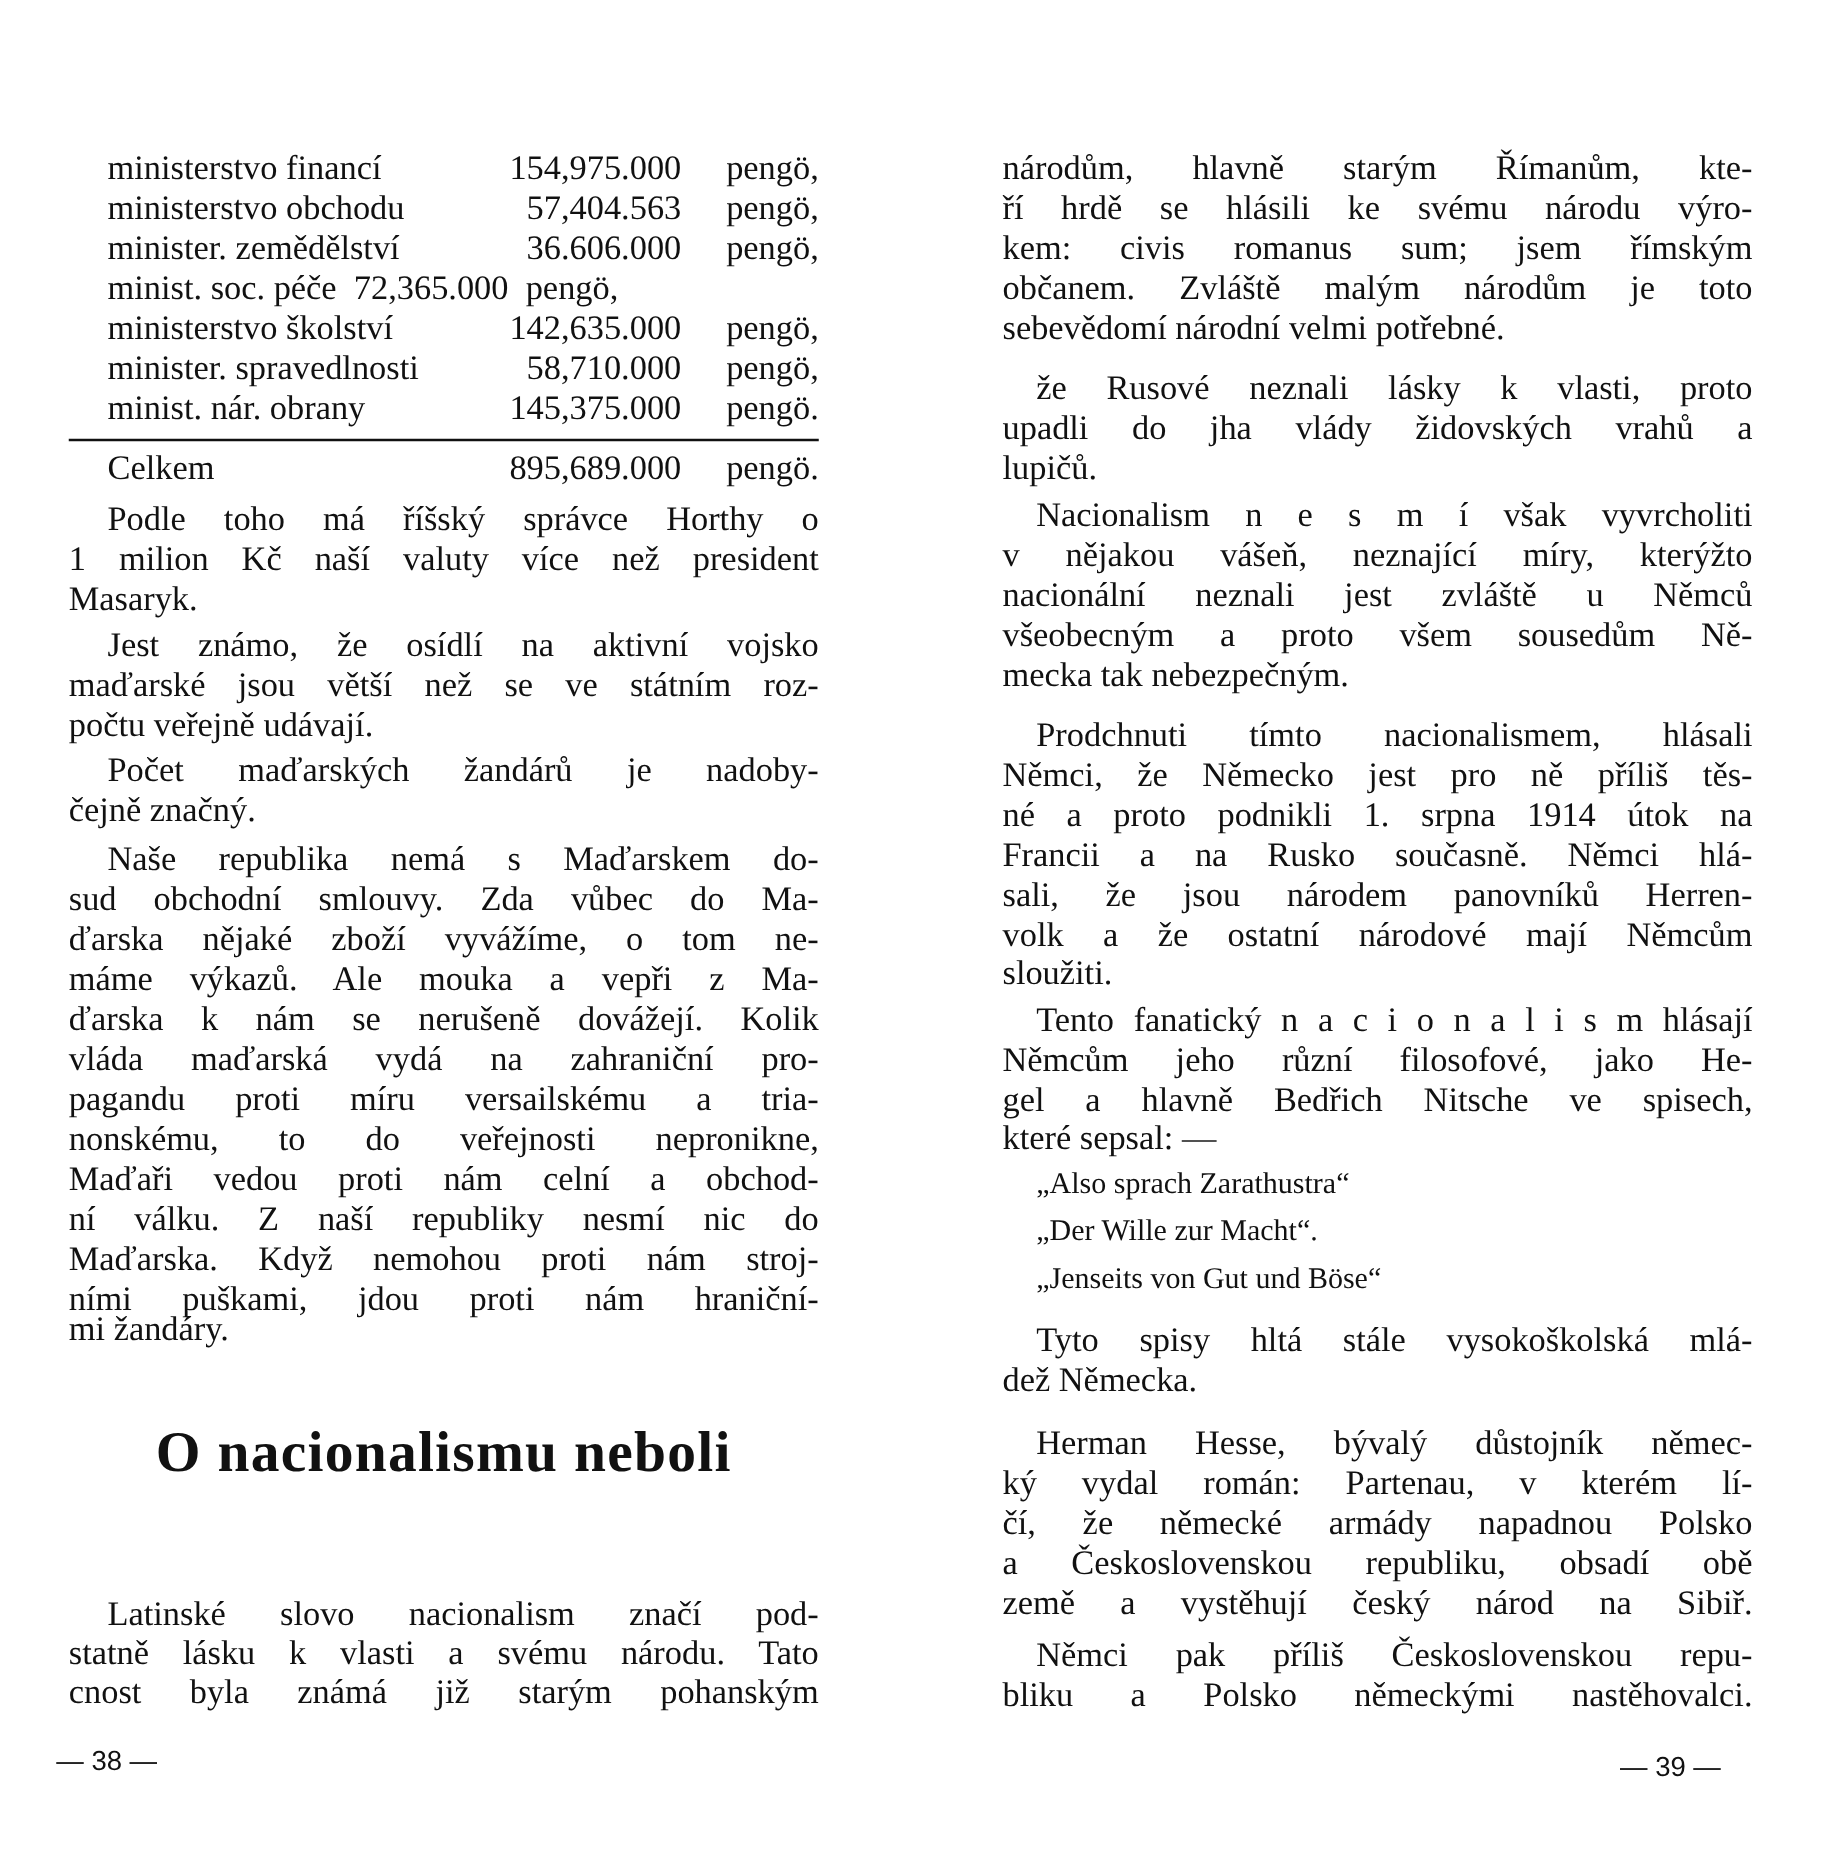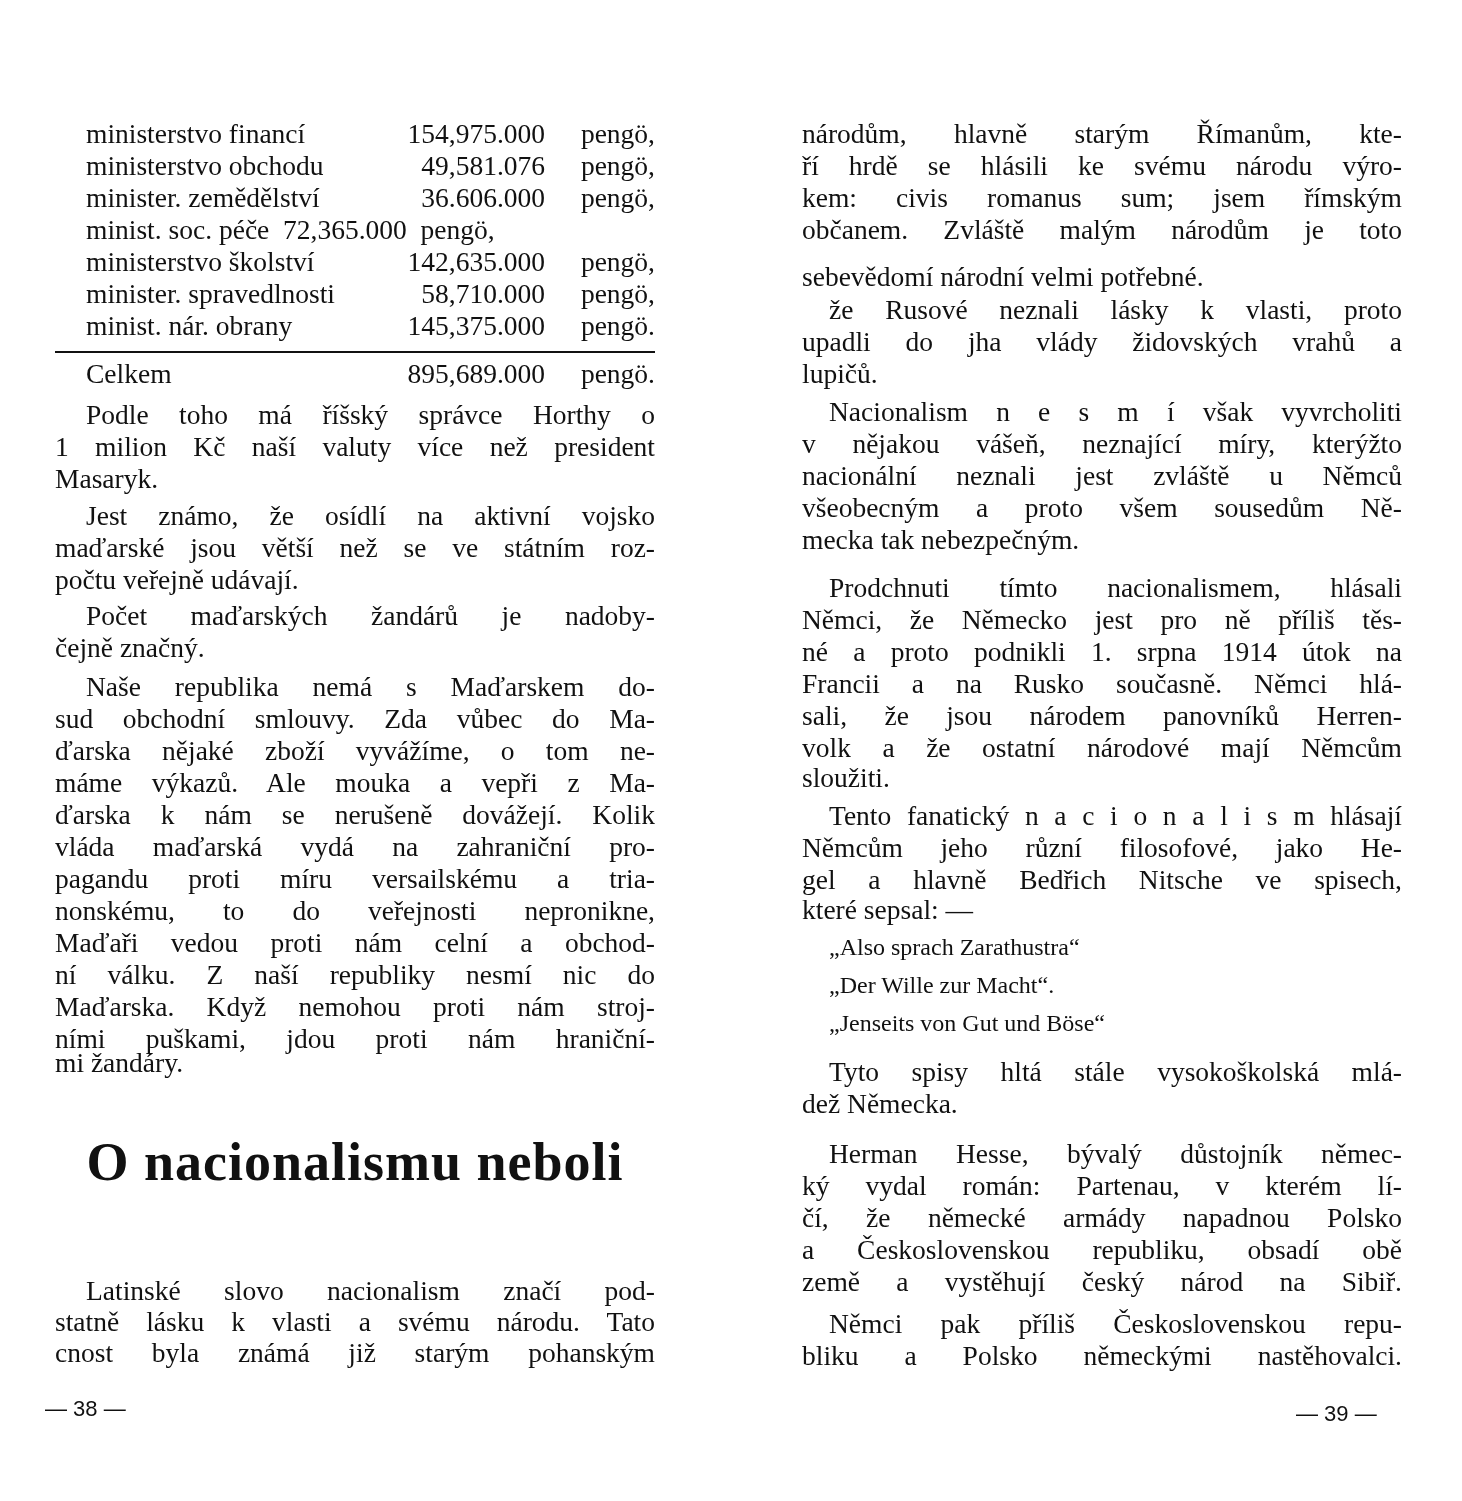--- a/index.html
+++ b/index.html
@@ -29,42 +29,42 @@
   .budget-row .cur { position: absolute; right: 0; }
   .budget-row.short .amt { position: static; margin-top: 14px; }
   .budget-row.short .cur { position: static; }
 
   .sum-rule { position: absolute; left: 55px; width: 600px; top: 351px; height: 0; border-top: 2px solid #111; }
 
   .ornament { position: absolute; left: 55px; width: 600px; top: 1076px; text-align: center; font-size: 24px; line-height: 30px; }
 
   .heading {
     position: absolute; left: 40px; width: 630px; text-align: center;
-    font-weight: bold; font-size: 54px; line-height: 58px; letter-spacing: 1px;
+    font-weight: bold; font-size: 46px; line-height: 58px; letter-spacing: 1px;
   }
 
   .quote { position: absolute; left: 98px; font-size: 24px; line-height: 31px; white-space: nowrap; }
 
   .folio { position: absolute; font-family: "Liberation Sans", "DejaVu Sans", sans-serif; font-size: 22px; line-height: 28px; white-space: nowrap; }
   .folio-left { left: 45px; top: 1395px; }
   .folio-right { left: 565px; top: 1400px; }
 </style>
 </head>
 <body>
 
 <div class="page page-left">
   <div>
     <div class="budget-row" style="top:118px">
       <span class="lbl">ministerstvo  financí</span>
       <span class="amt">154,975.000</span>
       <span class="cur">pengö,</span>
     </div>
     <div class="budget-row" style="top:150px">
       <span class="lbl">ministerstvo  obchodu</span>
-      <span class="amt">49,581.076</span>
+      <span class="amt">57,404.563</span>
       <span class="cur">pengö,</span>
     </div>
     <div class="budget-row" style="top:182px">
       <span class="lbl">minister.  zemědělství</span>
       <span class="amt">36.606.000</span>
       <span class="cur">pengö,</span>
     </div>
     <div class="budget-row short" style="top:214px">
       <span>minist.  soc.  péče</span>&nbsp;
       <span class="amt">72,365.000</span>&nbsp;
@@ -137,21 +137,21 @@
 
   <div class="folio folio-left">— 38 —</div>
 </div>
 
 <div class="page page-right">
   <div>
     <div class="line R" style="top:118px">národům, hlavně starým Římanům, kte-</div>
     <div class="line R" style="top:150px">ří hrdě se hlásili ke svému národu výro-</div>
     <div class="line R" style="top:182px">kem: civis romanus sum; jsem římským</div>
     <div class="line R" style="top:214px">občanem. Zvláště malým národům je toto</div>
-    <div class="line R last" style="top:261px">sebevědomí národní velmi potřebné.</div>
+    <div class="line R last" style="top:246px">sebevědomí národní velmi potřebné.</div>
   </div>
 
   <div>
     <div class="line R ind" style="top:294px">že Rusové neznali lásky k vlasti, proto</div>
     <div class="line R" style="top:326px">upadli do jha vlády židovských vrahů a</div>
     <div class="line R last" style="top:358px">lupičů.</div>
   </div>
 
   <div>
     <div class="line R ind" style="top:396px">Nacionalism  n e s m í  však  vyvrcholiti</div>

